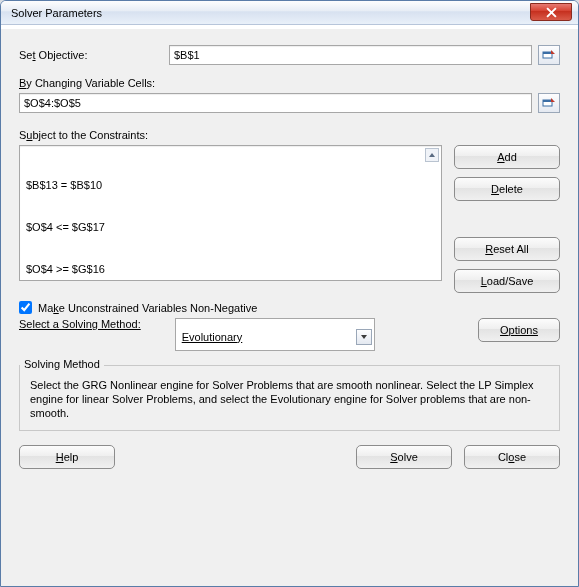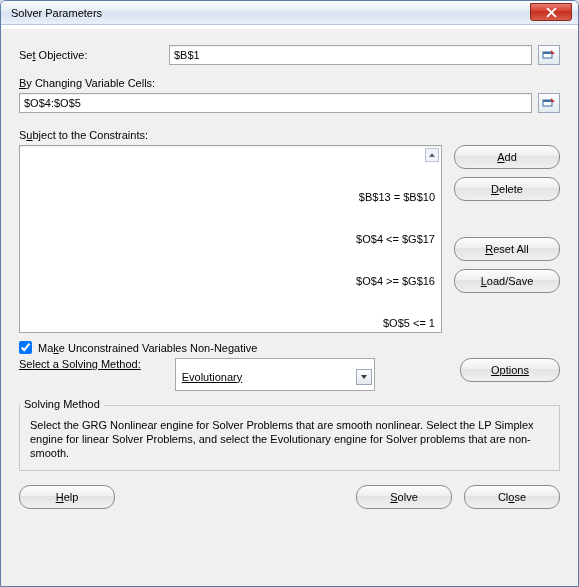--- a/index.html
+++ b/index.html
@@ -15,24 +15,24 @@
   .textbox { flex: 1; height: 20px; border: 1px solid #a7a7a7; background: #fff; padding: 1px 4px; line-height: 16px; box-shadow: inset 0 1px 1px rgba(0,0,0,.07); }
   .textbox.ro { background: #f4f4f4; }
   .refedit-btn { width: 22px; height: 20px; margin-left: 6px; border: 1px solid #9aa7b8; background: linear-gradient(#fdfdfe,#e4e9f1); display: flex; align-items: center; justify-content: center; }
   .refedit-btn svg { width: 14px; height: 14px; }
   .radio-row { display: flex; align-items: center; gap: 30px; margin-bottom: 16px; }
   .radio-row .tolabel { width: 56px; }
   .radio { display: flex; align-items: center; gap: 4px; }
   .radio input { margin: 0; }
   .section-label { margin-bottom: 4px; }
   .constraints-area { display: flex; gap: 12px; }
-  .listbox { flex: 1; height: 188px; border: 1px solid #a7a7a7; background: #fff; padding: 16px 6px; box-shadow: inset 0 1px 1px rgba(0,0,0,.07); overflow: auto; position: relative; white-space: pre; line-height: 14px; text-align: right; }
+  .listbox { flex: 1; height: 136px; border: 1px solid #a7a7a7; background: #fff; padding: 4px 6px; box-shadow: inset 0 1px 1px rgba(0,0,0,.07); overflow: auto; position: relative; white-space: pre; line-height: 14px; }
   .side-buttons { width: 106px; display: flex; flex-direction: column; gap: 8px; }
   .spacer { height: 20px; }
-  .btn { height: 24px; border: 1px solid #8c8c8c; border-radius: 11px; background: linear-gradient(#fcfcfc,#efefef 45%,#e3e3e3 46%,#f0f0f0); text-align: center; line-height: 22px; cursor: default; }
+  .btn { height: 24px; border: 1px solid #8c8c8c; border-radius: 5px; background: linear-gradient(#fcfcfc,#efefef 45%,#e3e3e3 46%,#f0f0f0); text-align: center; line-height: 22px; cursor: default; }
   .check-row { display: flex; align-items: center; gap: 6px; margin: 8px 0 4px 0; }
   .check-row input { margin: 0; }
   .method-row { display: flex; gap: 14px; margin-bottom: 14px; text-decoration: underline; }
   .method-row .lbl2 { }
   .combo { width: 200px; height: 33px; border: 1px solid #a7a7a7; background: #fff; display: flex; align-items: center; justify-content: space-between; padding: 4px 2px 0 6px; margin-left: 20px; }
   .combo .arrow { width: 16px; height: 16px; border: 1px solid #9aa7b8; background: linear-gradient(#fdfdfe,#e4e9f1); display:flex; align-items:center; justify-content:center; }
   .group { border: 1px solid #c8c8c8; padding: 8px 10px 10px 10px; margin-bottom: 14px; position: relative; }
   .group-title { position: absolute; top: -8px; left: 0; background: #f0f0f0; padding: 0 4px; }
   .group-body { line-height: 14px; margin-top: 4px; color:#000; }
   .footer { display: flex; gap: 12px; }
@@ -110,21 +110,21 @@
       <span class="lbl2"><span>S</span><span class="underline">e</span><span>lect a Solving Method:</span></span>
       <div class="combo">
         <span>Evolutionary</span>
         <div class="arrow">
             <svg viewBox="0 0 8 8" width="8" height="8">
               <path d="M1 2 L4 6 L7 2 Z" fill="#3b3b3b"></path>
             </svg>
           </div>
       </div>
       <div style="flex:1"></div>
-      <div class="btn" style="width:100px"><span>O</span><span class="underline">p</span><span>tions</span></div>
+      <div class="btn" style="width:82px"><span>O</span><span class="underline">p</span><span>tions</span></div>
     </div>
 
     <div class="group">
       <div class="group-title">Solving Method</div>
       <div class="group-body">Select the GRG Nonlinear engine for Solver Problems that are smooth nonlinear. Select the LP Simplex engine for linear Solver Problems, and select the Evolutionary engine for Solver problems that are non-smooth.</div>
     </div>
 
     <div class="footer">
       <div class="btn"><span class="underline">H</span><span>elp</span></div>
       <div class="gap"></div>

